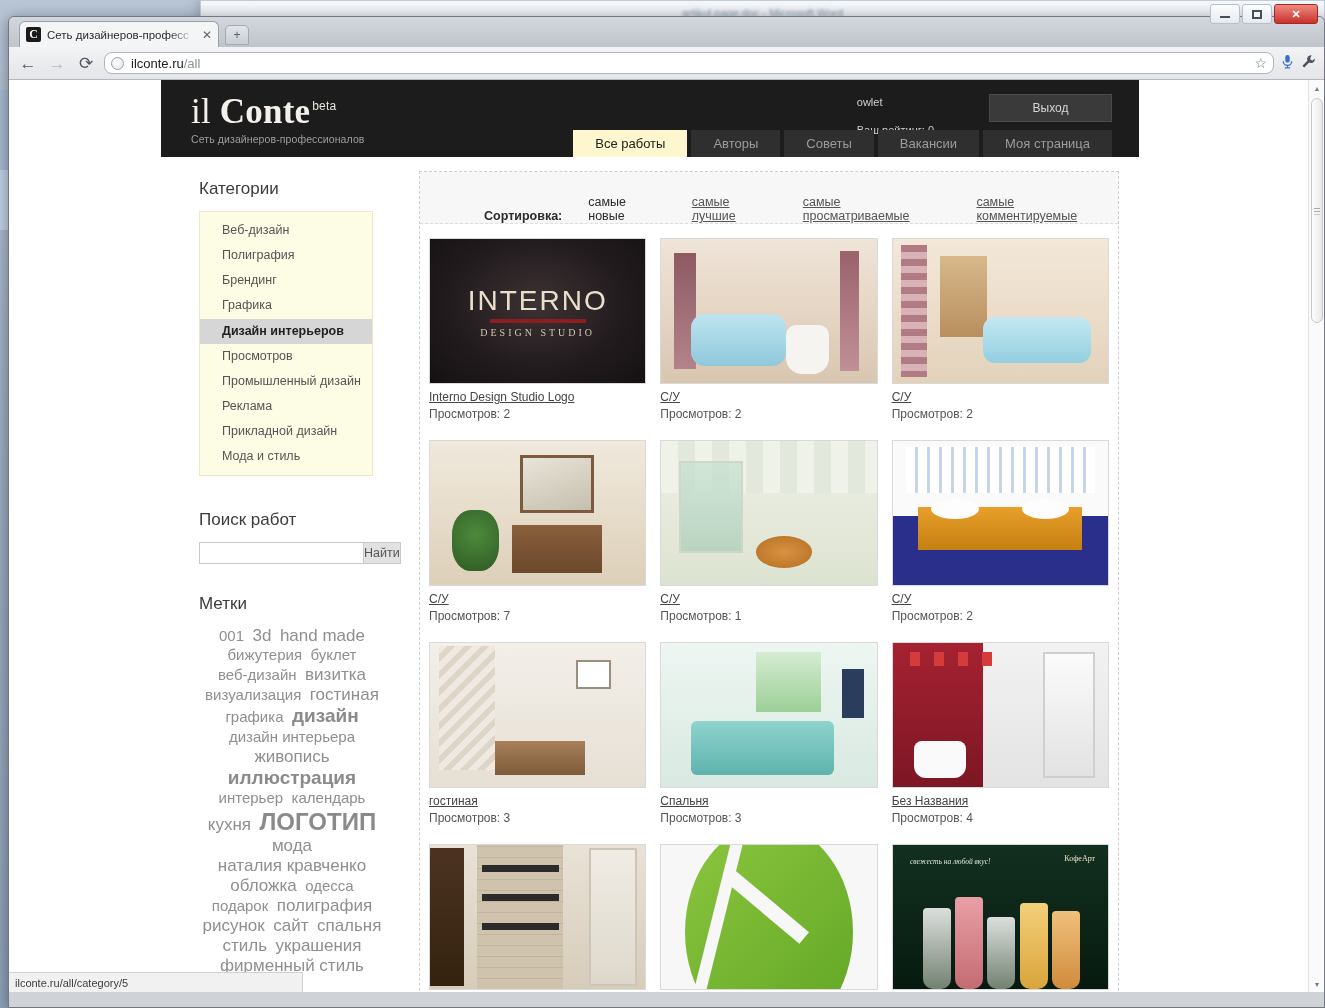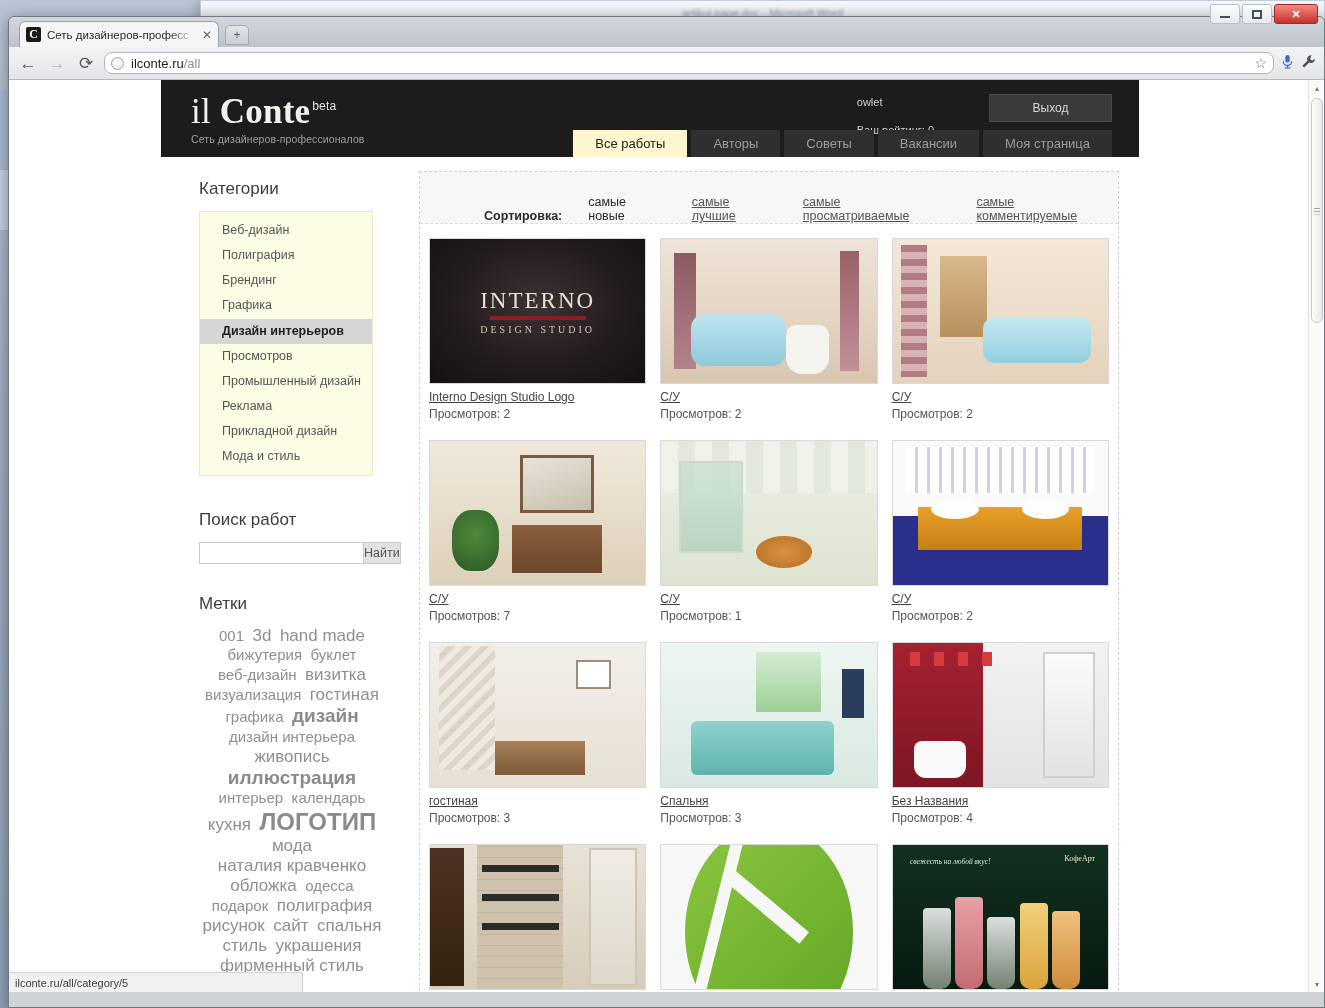--- a/index.html
+++ b/index.html
@@ -294,21 +294,21 @@
   }
   .card-views{ font-size:12px; color:#555; margin-top:3px; }
 
   
   .art{ position:absolute; inset:0; }
   .interno{
     background:radial-gradient(ellipse at 50% 45%,#3d3234 0%,#231c1e 55%,#141011 100%);
     display:flex;flex-direction:column;align-items:center;justify-content:center;
   }
   .interno-t{
-    font-family:Liberation Serif, serif; font-size:23px; color:#e9e0cb;
+    font-family:Liberation Sans, sans-serif; font-size:28px; color:#e9e0cb;
     letter-spacing:2px;
   }
   .interno-bar{ width:96px;height:4px;background:#8e1d22;margin:2px 0 4px; }
   .interno-s{
     font-family:"Liberation Serif",serif; font-size:10px; color:#cfc6b3;
     letter-spacing:3px;
   }
   .bath1{background:
     linear-gradient(180deg,#efe4d8 0%,#e6d7c6 45%,#d9c6b1 100%);}
   .bath1::before{content:"";position:absolute;left:6%;top:10%;width:10%;height:80%;

